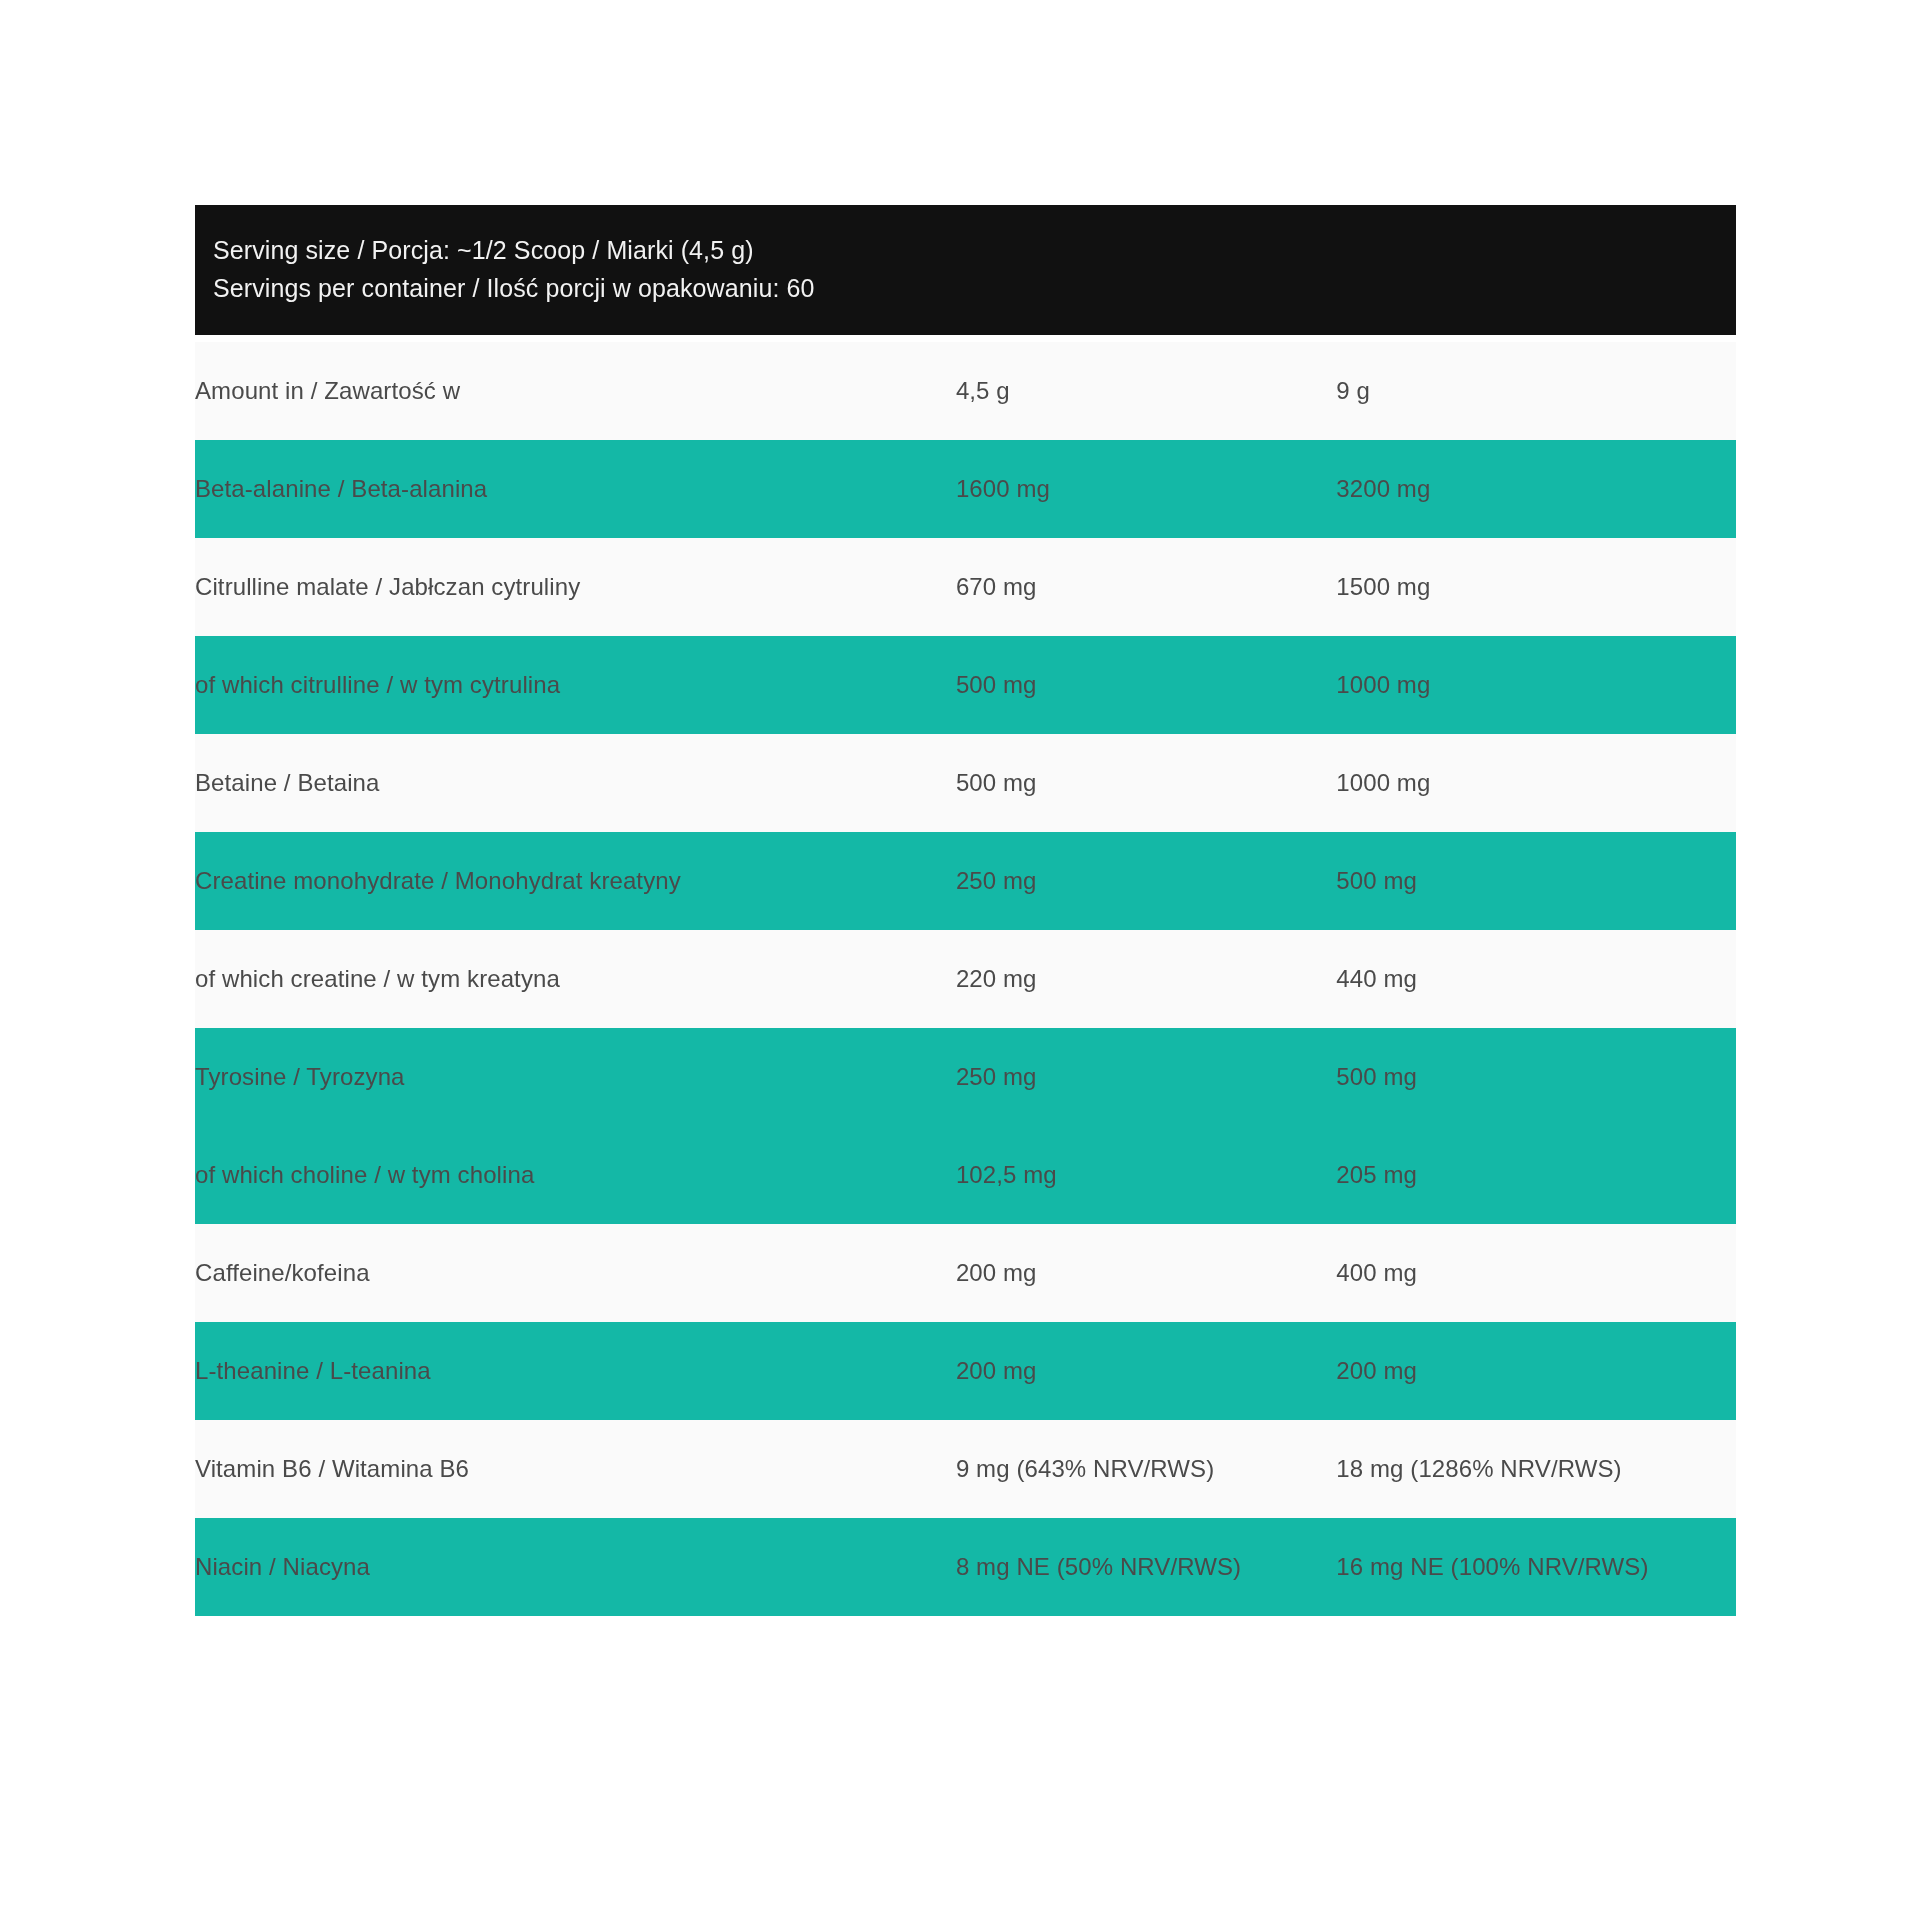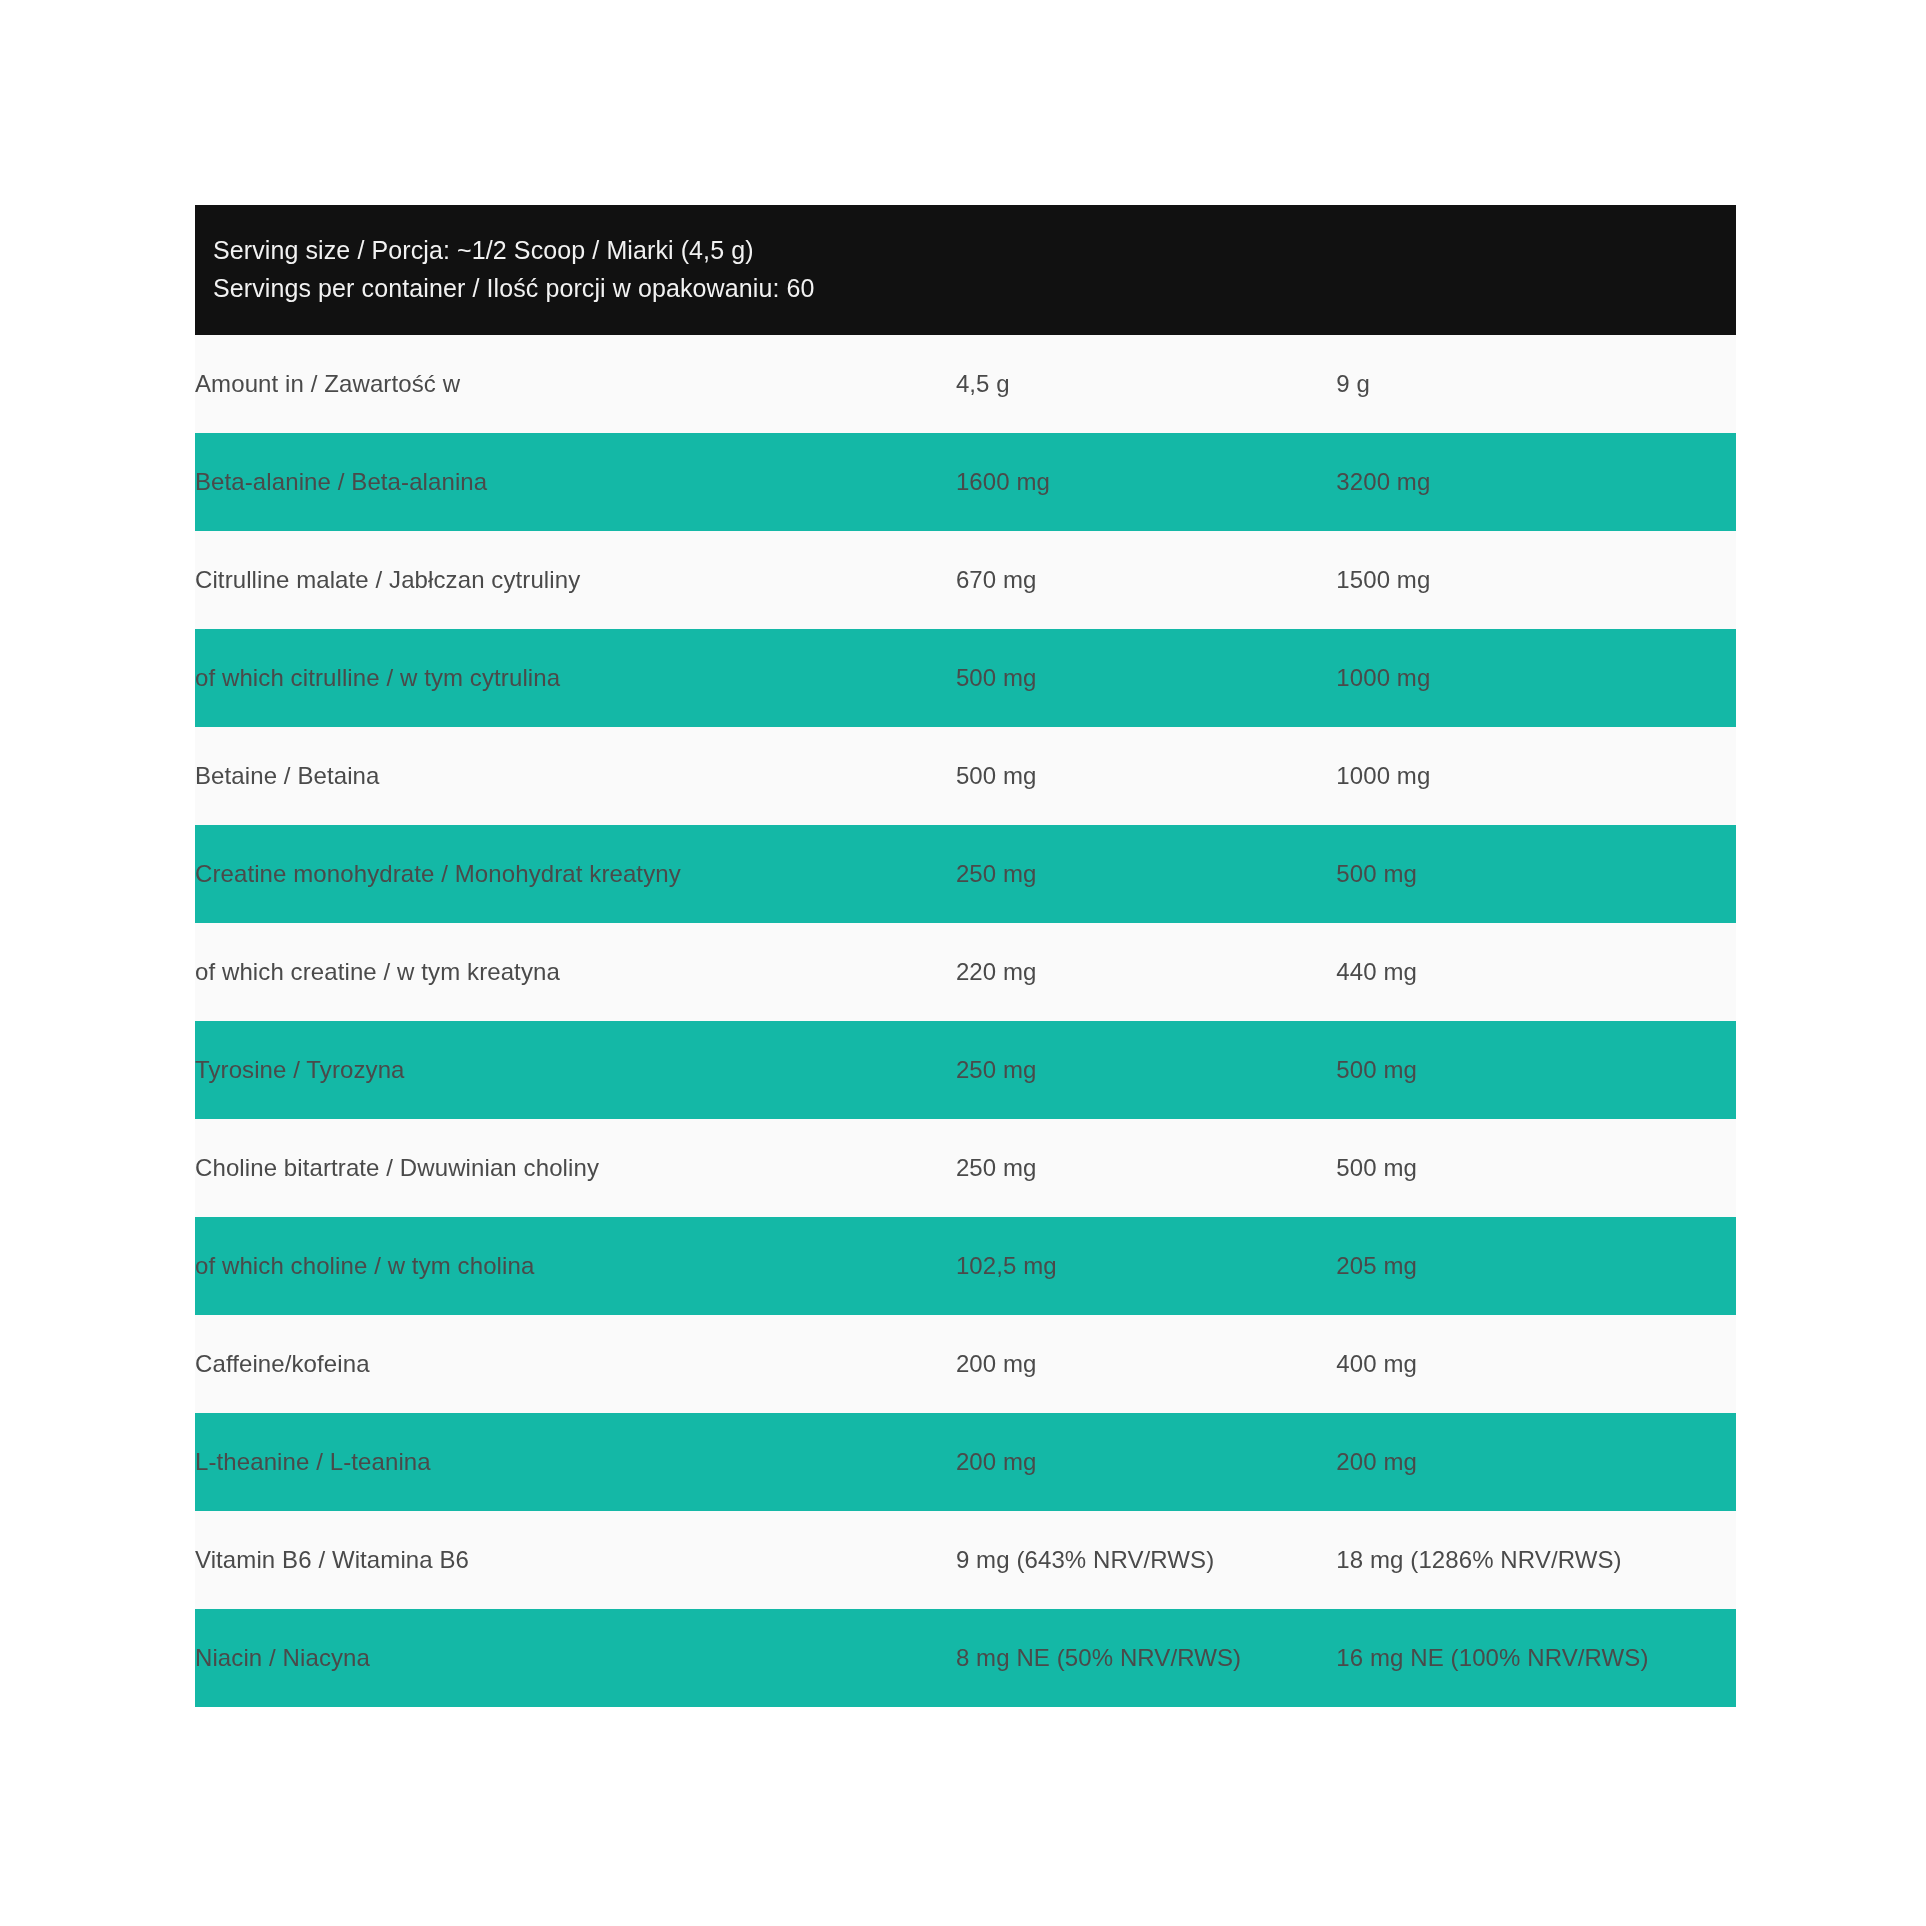--- a/index.html
+++ b/index.html
@@ -35,20 +35,21 @@
     line-height: 38px;
     color: #f2f2f2;
     padding-left: 18px;
     font-weight: 400;
     letter-spacing: 0.1px;
   }
   table.nutrition {
     width: 100%;
     border-collapse: collapse;
     table-layout: fixed;
+    margin-top: 7px;
   }
   table.nutrition tr.row-even { background: #fafafa; }
   table.nutrition tr.row-odd  { background: #14b8a6; }
   table.nutrition td {
     font-size: 24px;
     color: #4a4a4a;
     padding: 0;
     height: 98px;
     vertical-align: middle;
     font-weight: 400;
@@ -106,25 +107,20 @@
           <tr class="row-even">
             <td class="c-name indent">of which creatine / w tym kreatyna</td>
             <td class="c-val1">220 mg</td>
             <td class="c-val2">440 mg</td>
           </tr>
           <tr class="row-odd">
             <td class="c-name">Tyrosine / Tyrozyna</td>
             <td class="c-val1">250 mg</td>
             <td class="c-val2">500 mg</td>
           </tr>
-          <tr class="row-even">
-            <td class="c-name">Choline bitartrate / Dwuwinian choliny</td>
-            <td class="c-val1">250 mg</td>
-            <td class="c-val2">500 mg</td>
-          </tr>
           <tr class="row-odd">
             <td class="c-name indent">of which choline / w  tym cholina</td>
             <td class="c-val1">102,5 mg</td>
             <td class="c-val2">205 mg</td>
           </tr>
           <tr class="row-even">
             <td class="c-name">Caffeine/kofeina</td>
             <td class="c-val1">200 mg</td>
             <td class="c-val2">400 mg</td>
           </tr>

